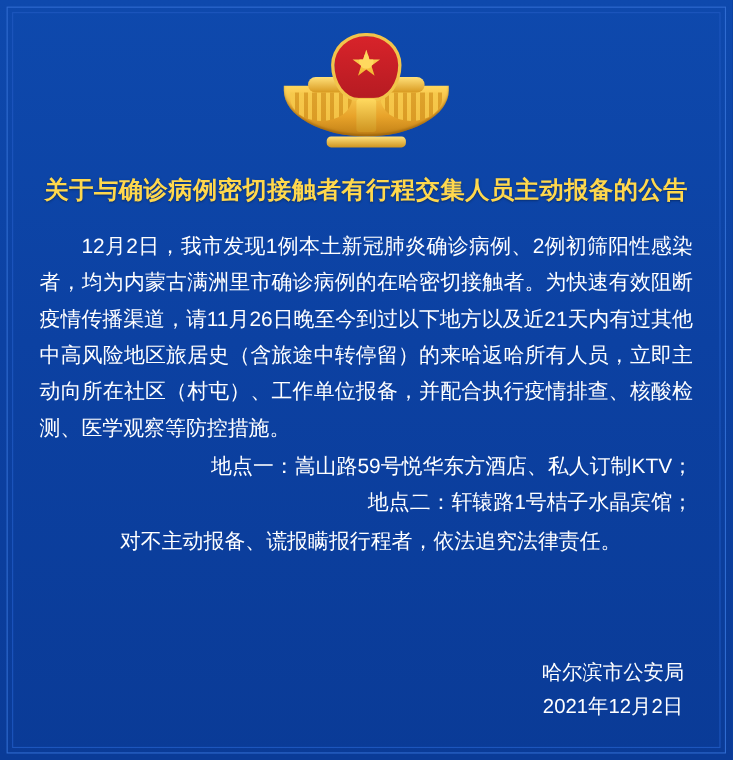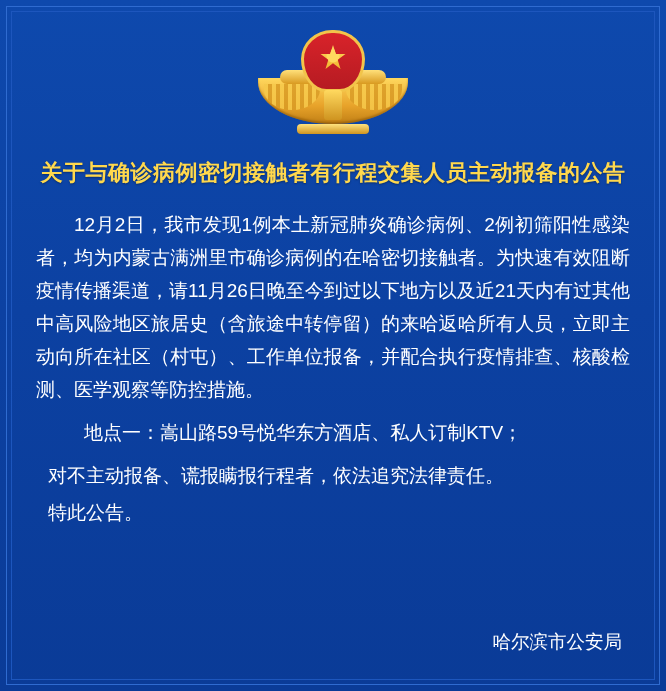--- a/index.html
+++ b/index.html
@@ -157,27 +157,29 @@
     font-size: 19px;
     line-height: 33px;
     font-family: "Liberation Sans", sans-serif;
   }
   .para {
     text-indent: 2em;
     margin: 0 0 2px 0;
     text-align: justify;
   }
   .item {
-    margin: 10px;
+    margin: 0;
     text-indent: 2em;
+    text-align: right;
   }
   .tail {
-    margin: 4px;
+    margin: 17px;
     text-indent: 0;
     padding-left: 8px;
+    text-align: center;
   }
   .tail-spaced { margin-top: 2px; }
 
   
   .sign {
     position: absolute;
     right: 44px;
     bottom: 34px;
     color: #ffffff;
     font-size: 18.5px;
@@ -202,21 +204,22 @@
       <div class="pillar"></div>
       <div class="base"></div>
     </div>
   </div>
 
   <div class="title">关于与确诊病例密切接触者有行程交集人员主动报备的公告</div>
 
   <div class="body-text">
     <p class="para">12月2日，我市发现1例本土新冠肺炎确诊病例、2例初筛阳性感染者，均为内蒙古满洲里市确诊病例的在哈密切接触者。为快速有效阻断疫情传播渠道，请11月26日晚至今到过以下地方以及近21天内有过其他中高风险地区旅居史（含旅途中转停留）的来哈返哈所有人员，立即主动向所在社区（村屯）、工作单位报备，并配合执行疫情排查、核酸检测、医学观察等防控措施。</p>
     <p class="item">地点一：嵩山路59号悦华东方酒店、私人订制KTV；</p>
+    <p class="item">地点二：轩辕路1号桔子水晶宾馆；</p>
     <p class="tail tail-spaced">对不主动报备、谎报瞒报行程者，依法追究法律责任。</p>
-    <p class="tail tail-spaced">特此公告。</p>
   </div>
 
   <div class="sign">
     <div>哈尔滨市公安局</div>
+    <div>2021年12月2日</div>
   </div>
 
 </div>
 
 </body></html>

